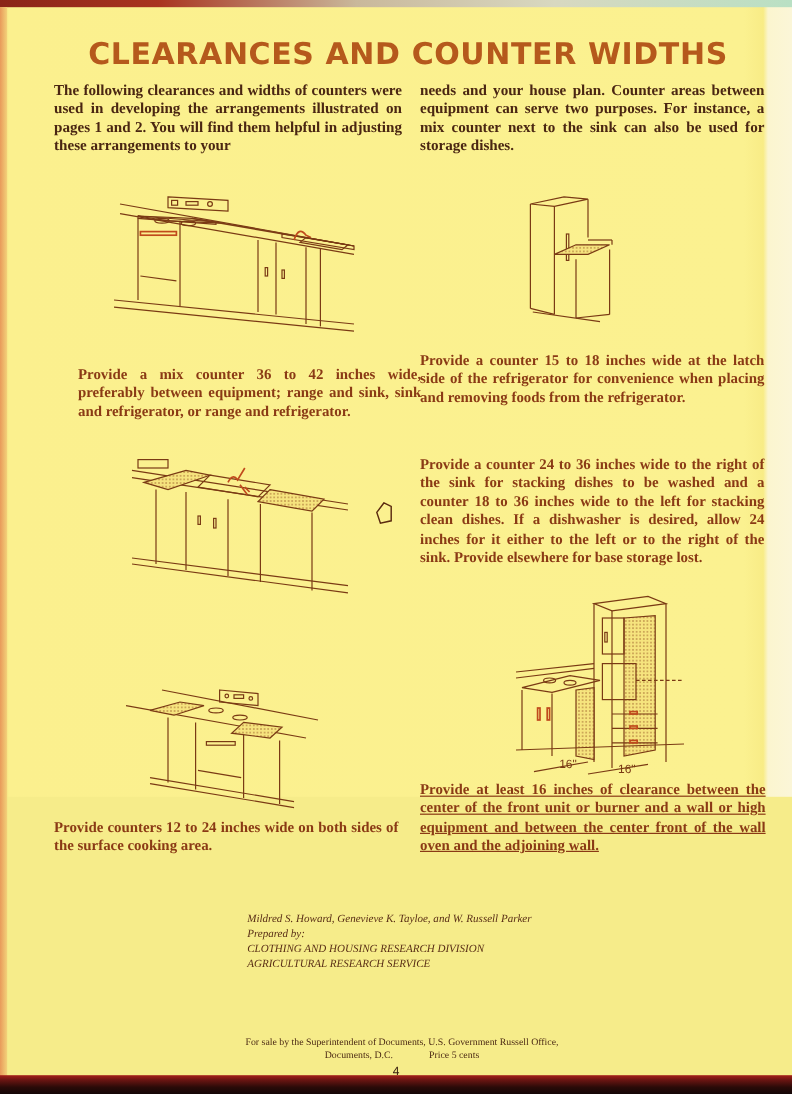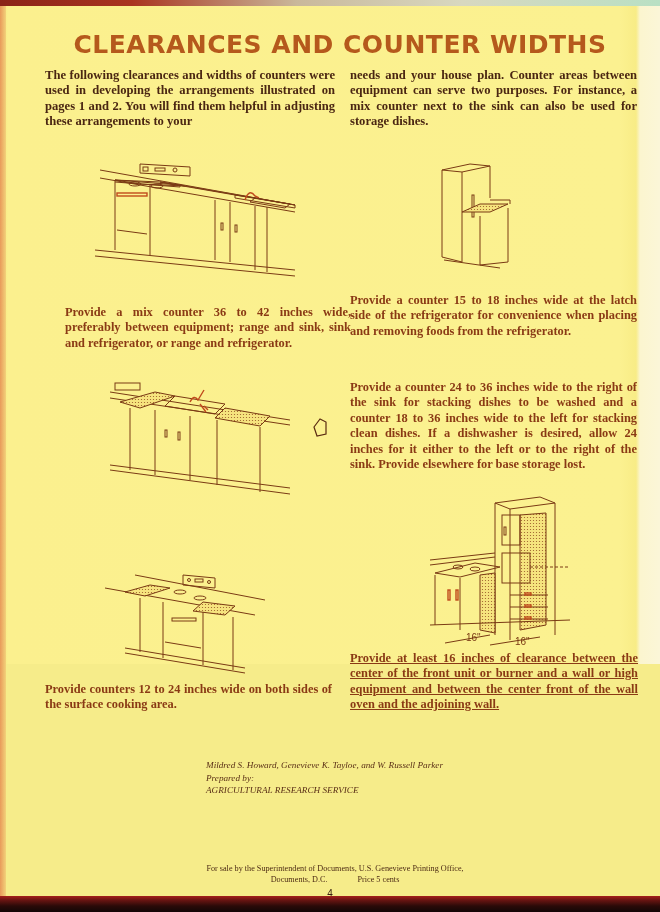--- a/index.html
+++ b/index.html
@@ -215,25 +215,26 @@
     <line x1="20" y1="78" x2="140" y2="98"></line>
     <line x1="20" y1="83" x2="140" y2="103"></line>
   </svg>
 
   <div class="para bold p-cap4">Provide counters 12 to 24 inches wide on both sides of the surface cooking area.</div>
   <div class="para bold p-cap5">Provide at least 16 inches of clearance between the center of the front unit or burner and a wall or high equipment and between the center front of the wall oven and the adjoining wall.</div>
 
   <div class="credits">
     <div>Mildred S. Howard, Genevieve K. Tayloe, and W. Russell Parker</div>
     <div>Prepared by:</div>
+    <div>CLOTHING AND HOUSING RESEARCH DIVISION</div>
     <div>AGRICULTURAL RESEARCH SERVICE</div>
   </div>
 
   <div class="sale">
-    <div>For sale by the Superintendent of Documents, U.S. Genevieve Printing Office,</div>
+    <div>For sale by the Superintendent of Documents, U.S. Government Russell Office,</div>
     <div>
       <span>Documents, D.C.</span><span class="price">Price 5 cents</span>
     </div>
   </div>
 
   <div class="pagenum">4</div>
 
   <div class="bottombar"></div>
 </div>
 

